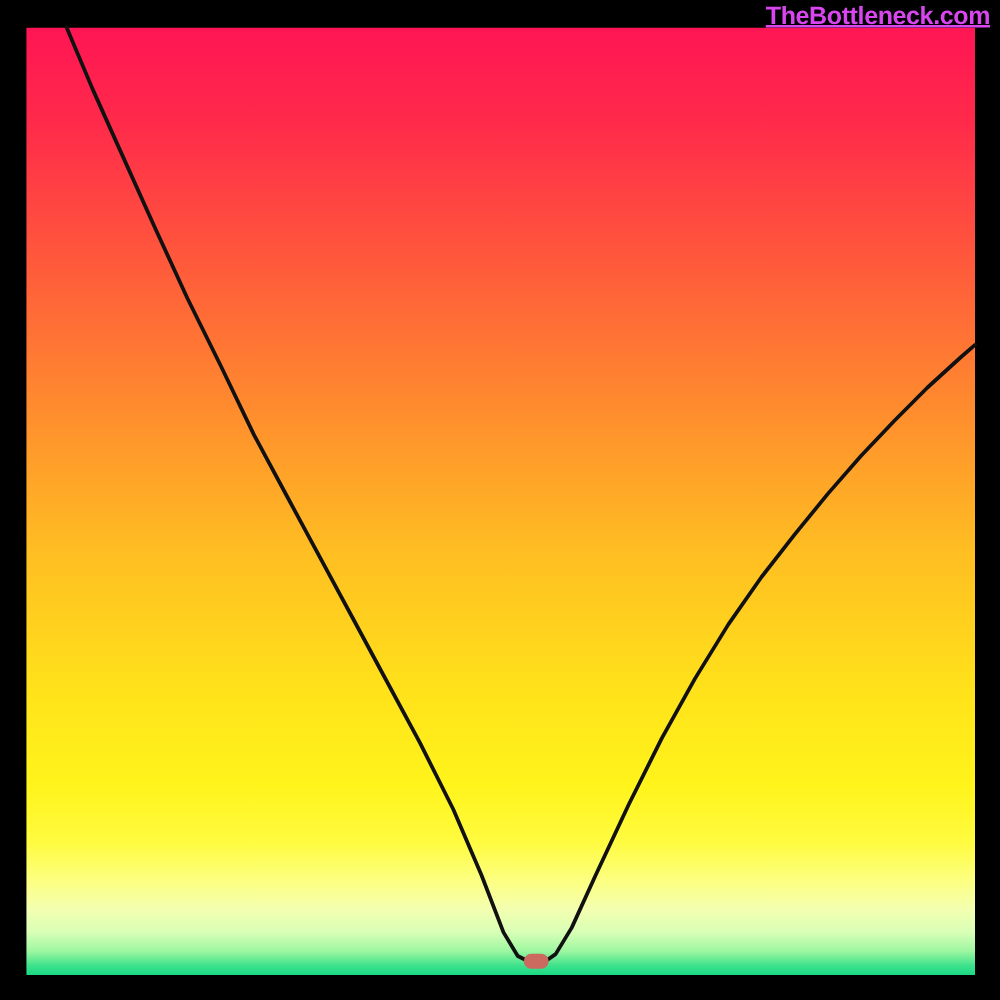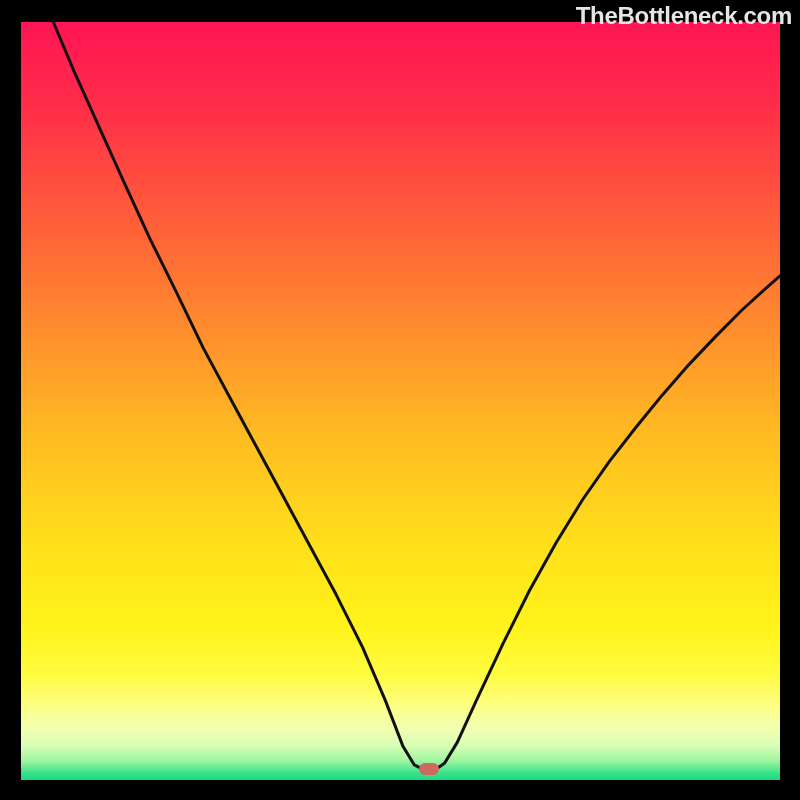--- a/index.html
+++ b/index.html
@@ -13,25 +13,26 @@
   }
   .chart-wrapper {
     position: relative;
     width: 800px;
     height: 800px;
   }
   .watermark {
     position: absolute;
     top: 2px;
     right: 8px;
-    color: #e5e5e5;
-    font-size: 24px;
+    color: #d946ef;
+    font-size: 20px;
     font-weight: 600;
     letter-spacing: -0.3px;
     z-index: 5;
+    text-decoration: underline;
   }
   .plot-area {
     position: absolute;
     left: 21px;
     top: 22px;
     width: 759px;
     height: 758px;
   }
   .gradient-bg {
     position: absolute;

